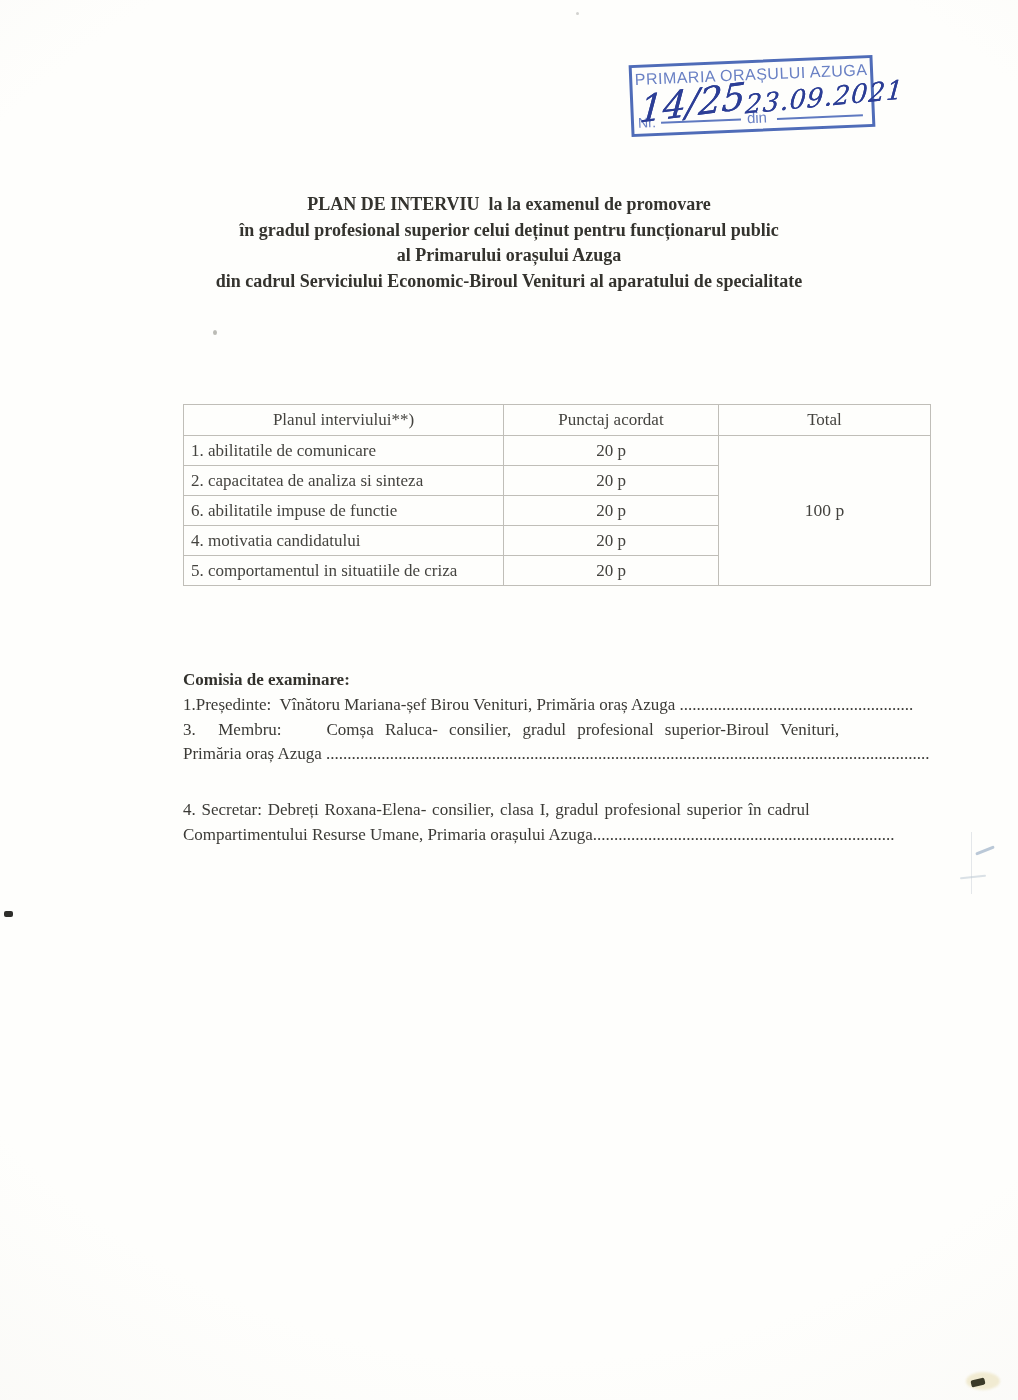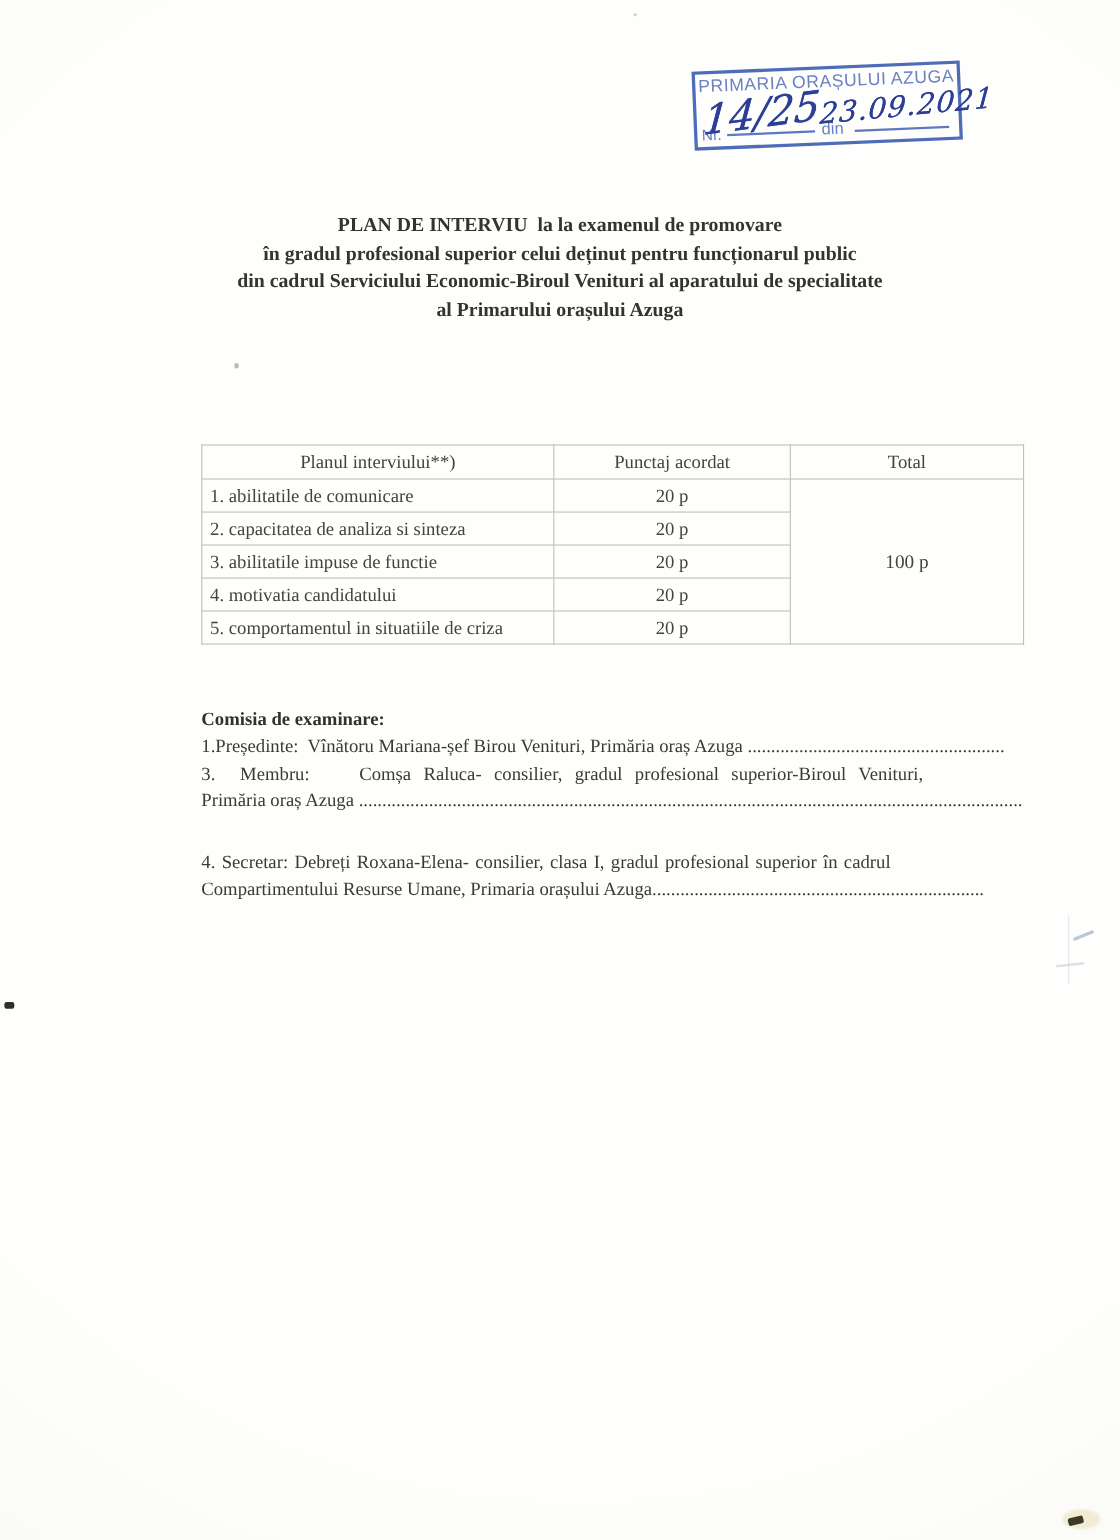--- a/index.html
+++ b/index.html
@@ -46,21 +46,21 @@
               padding:3px 7px;line-height:23px;vertical-align:top;background:transparent;}
   .plan-table{border:1.5px solid #a5a39d;}
   .plan-table th{text-align:center;height:24px;}
   .plan-table td.points{text-align:center;}
   .plan-table td.criterion{padding-right:18px;}
   .plan-table td.total-cell{text-align:center;vertical-align:middle;font-size:17.5px;}
 
   
   .commission{position:absolute;left:183px;top:642px;width:747px;
               font-size:17px;line-height:24.8px;color:#3b3a36;}
-  .c-head{font-weight:bold;color:#32312c;}
+  .c-head{font-weight:bold;color:#32312c;margin-top:26px;}
   .c-line{white-space:nowrap;overflow:hidden;width:747px;}
   .c-line.spread{word-spacing:7px;}
   .c-line.spread-sm{word-spacing:1.5px;margin-top:31px;}
 
   
   .artifact{position:absolute;pointer-events:none;}
   .speck-top{left:576px;top:12px;width:3px;height:3px;background:#d2d2cf;border-radius:50%;}
   .speck-mid{left:213px;top:330px;width:4px;height:5px;background:#97968f;border-radius:50%;opacity:.65;}
   .dot-left{left:4px;top:911px;width:9px;height:6px;background:#2e2e2b;border-radius:2px;}
   .fold-line{left:971px;top:832px;width:1px;height:62px;background:#d9dde2;opacity:.7;}
@@ -84,22 +84,22 @@
     <span class="stamp-line1"></span>
     <span class="stamp-din">din</span>
     <span class="stamp-line2"></span>
     <div class="hw hw-nr">14/25</div>
     <div class="hw hw-date">23.09.2021</div>
   </div>
 
   <div class="title">
     <div>PLAN DE INTERVIU&nbsp; la la examenul de promovare</div>
     <div>în gradul profesional superior celui deținut pentru funcționarul public</div>
+    <div>al Primarului orașului Azuga</div>
     <div>din cadrul Serviciului Economic-Biroul Venituri al aparatului de specialitate</div>
-    <div>al Primarului orașului Azuga</div>
   </div>
 
   <table class="plan-table">
     <colgroup>
         <col class="c1">
         <col class="c2">
         <col class="c3">
       </colgroup>
     <thead>
       <tr>
@@ -112,21 +112,21 @@
       <tr>
         <td class="criterion">1. abilitatile de comunicare</td>
         <td class="points">20 p</td>
         <td class="total-cell" rowspan="5">100 p</td>
       </tr>
       <tr>
         <td class="criterion">2. capacitatea de analiza si sinteza</td>
         <td class="points">20 p</td>
       </tr>
       <tr>
-        <td class="criterion">3. abilitatile impuse de functie</td>
+        <td class="criterion">6. abilitatile impuse de functie</td>
         <td class="points">20 p</td>
       </tr>
       <tr>
         <td class="criterion">4. motivatia candidatului</td>
         <td class="points">20 p</td>
       </tr>
       <tr>
         <td class="criterion">5. comportamentul in situatiile de criza</td>
         <td class="points">20 p</td>
       </tr>

